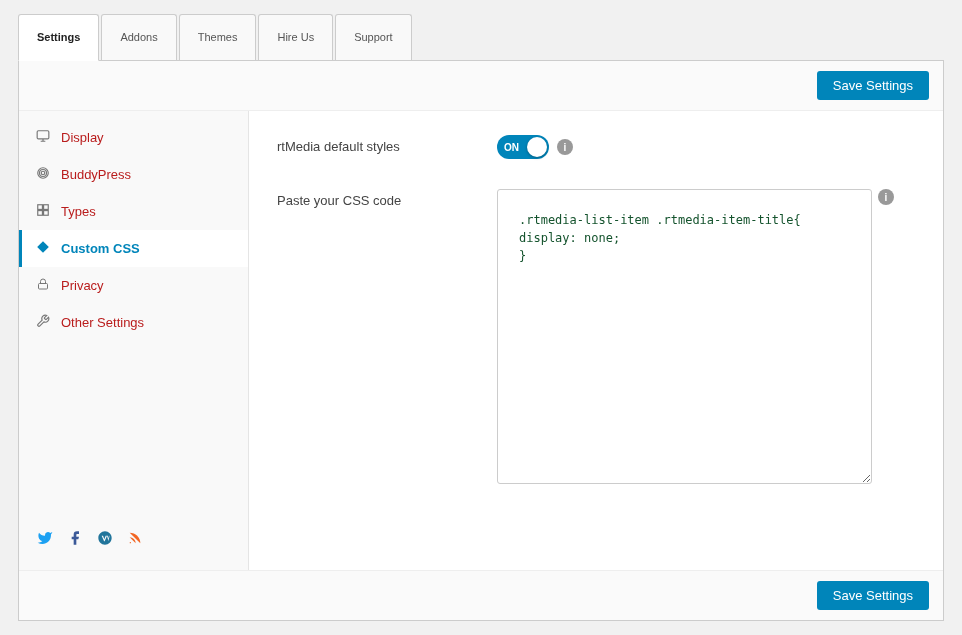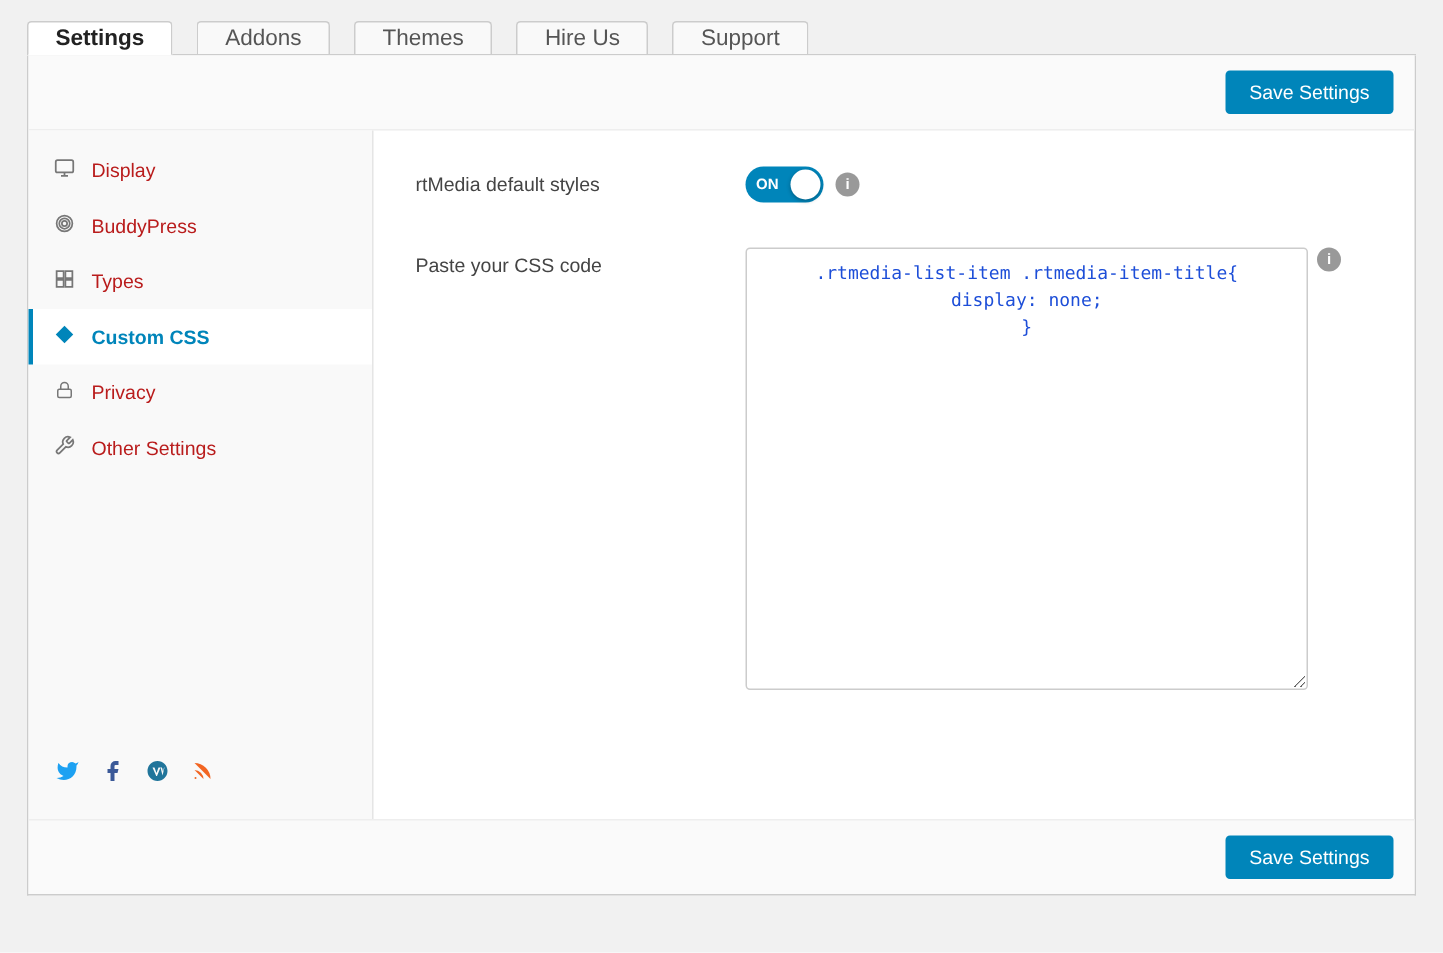--- a/index.html
+++ b/index.html
@@ -16,27 +16,27 @@
       padding: 14px 18px;
     }
     
     .tabs-bar {
       display: flex;
       align-items: flex-end;
       border-bottom: 1px solid #ccc;
       margin-bottom: 0;
     }
     .tab {
-      padding: 0 18px;
+      padding: 15px 18px;
       cursor: pointer;
       border: 1px solid #ccc;
       border-bottom: none;
       background: #f9f9f9;
-      margin-right: 16px;
-      font-size: 15px;
+      margin-right: 2px;
+      font-size: 11px;
       color: #555;
       border-radius: 3px 3px 0 0;
       line-height: 1.4;
     }
     .tab.active {
       background: #fff;
       color: #222;
       font-weight: 600;
       border-bottom: 1px solid #fff;
       margin-bottom: -1px;
@@ -203,25 +203,24 @@
       align-items: flex-start;
       gap: 6px;
     }
     textarea.css-input {
       width: 375px;
       height: 295px;
       font-family: monospace;
       font-size: 12px;
       border: 1px solid #ccc;
       border-radius: 3px;
-      padding: 7px;
+      padding: 21px;
       resize: vertical;
-      color: #1d4ed8;
+      color: #14532d;
       line-height: 1.5;
-      text-align: center;
     }
     
     .bottom-bar {
       padding: 10px 14px;
       display: flex;
       justify-content: flex-end;
       border-top: 1px solid #eee;
       background: #fafafa;
     }
   </style>

